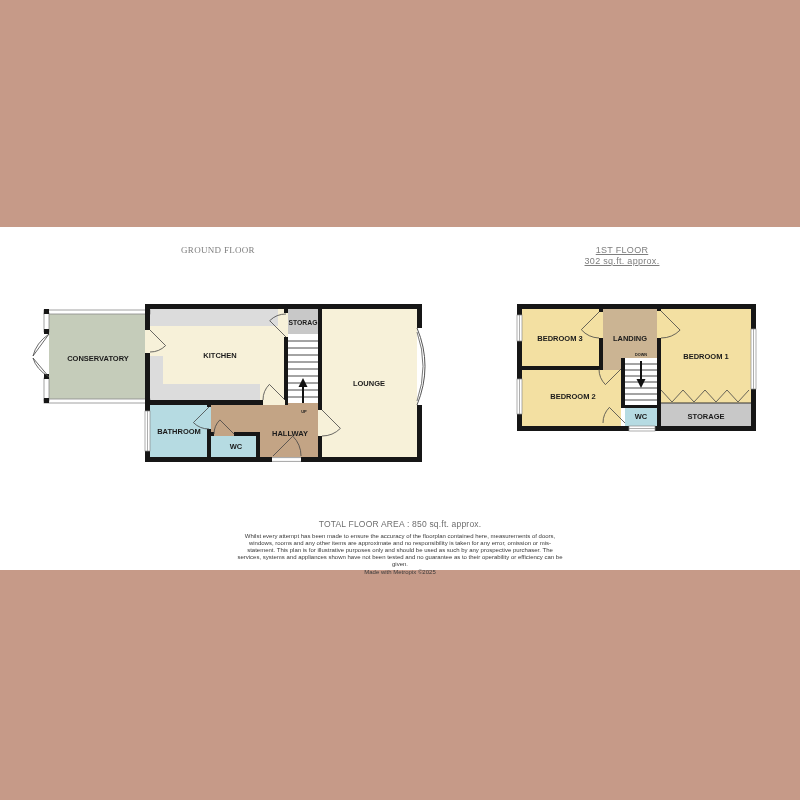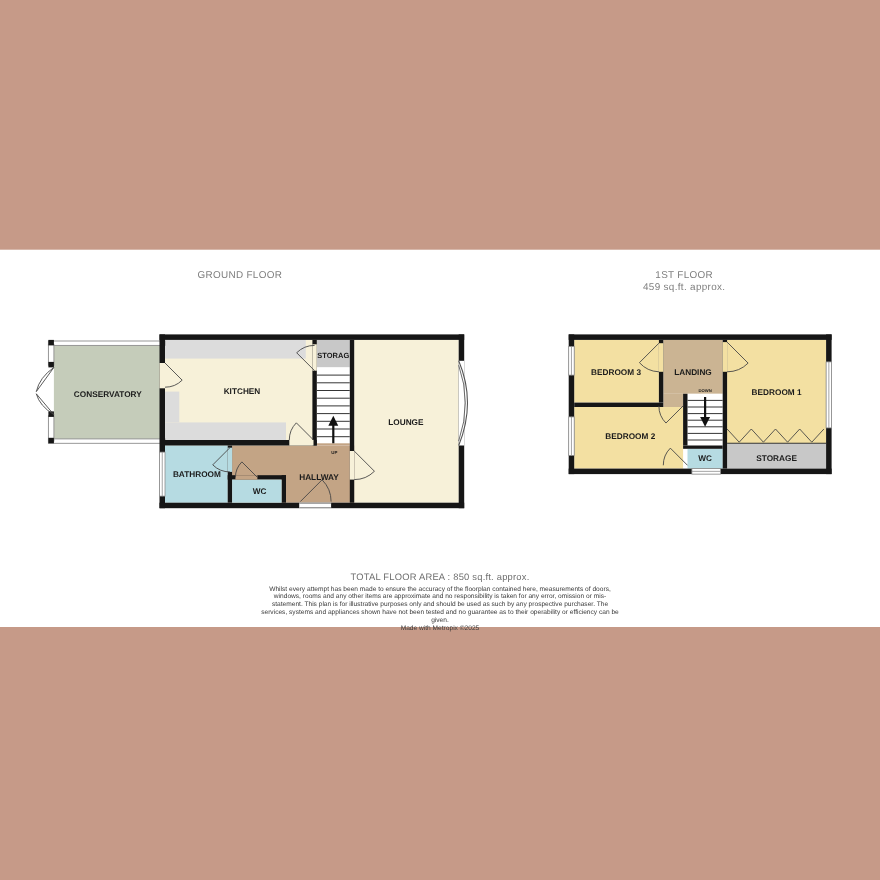--- a/index.html
+++ b/index.html
@@ -26,27 +26,27 @@
     color:#3a3a3a;font-size:6px;line-height:7px;width:330px;margin:0 auto;
   }
   .credit{color:#3a3a3a;font-size:6px;line-height:8px;}
 </style>
 </head>
 <body>
 
 <div class="band band-top"></div>
 <div class="band band-bottom"></div>
 
-<div class="floor-title" style="left:98px;top:245px;">
+<div class="floor-title" style="left:98px;top:245px;font-family:Liberation Serif, serif;">
   <div>GROUND FLOOR</div>
 </div>
 
-<div class="floor-title" style="left:502px;top:245px;">
+<div class="floor-title" style="left:502px;top:245px;text-decoration:underline;">
   <div>1ST FLOOR</div>
-  <div>459 sq.ft. approx.</div>
+  <div>302 sq.ft. approx.</div>
 </div>
 
 <svg class="plan-svg" style="left:30px;top:298px;" width="405" height="172" viewBox="30 298 405 172">
 
   <rect x="150" y="309" width="138" height="96" fill="#f7f1d9"></rect>
   <rect x="150" y="309" width="128" height="17" fill="#dcdcdc"></rect>
   <rect x="150" y="356" width="13" height="28" fill="#dcdcdc"></rect>
   <rect x="150" y="384" width="110" height="16" fill="#dcdcdc"></rect>
   <rect x="288" y="309" width="30" height="25" fill="#c8c8c8"></rect>
   <rect x="288" y="334" width="30" height="69" fill="#ffffff"></rect>

